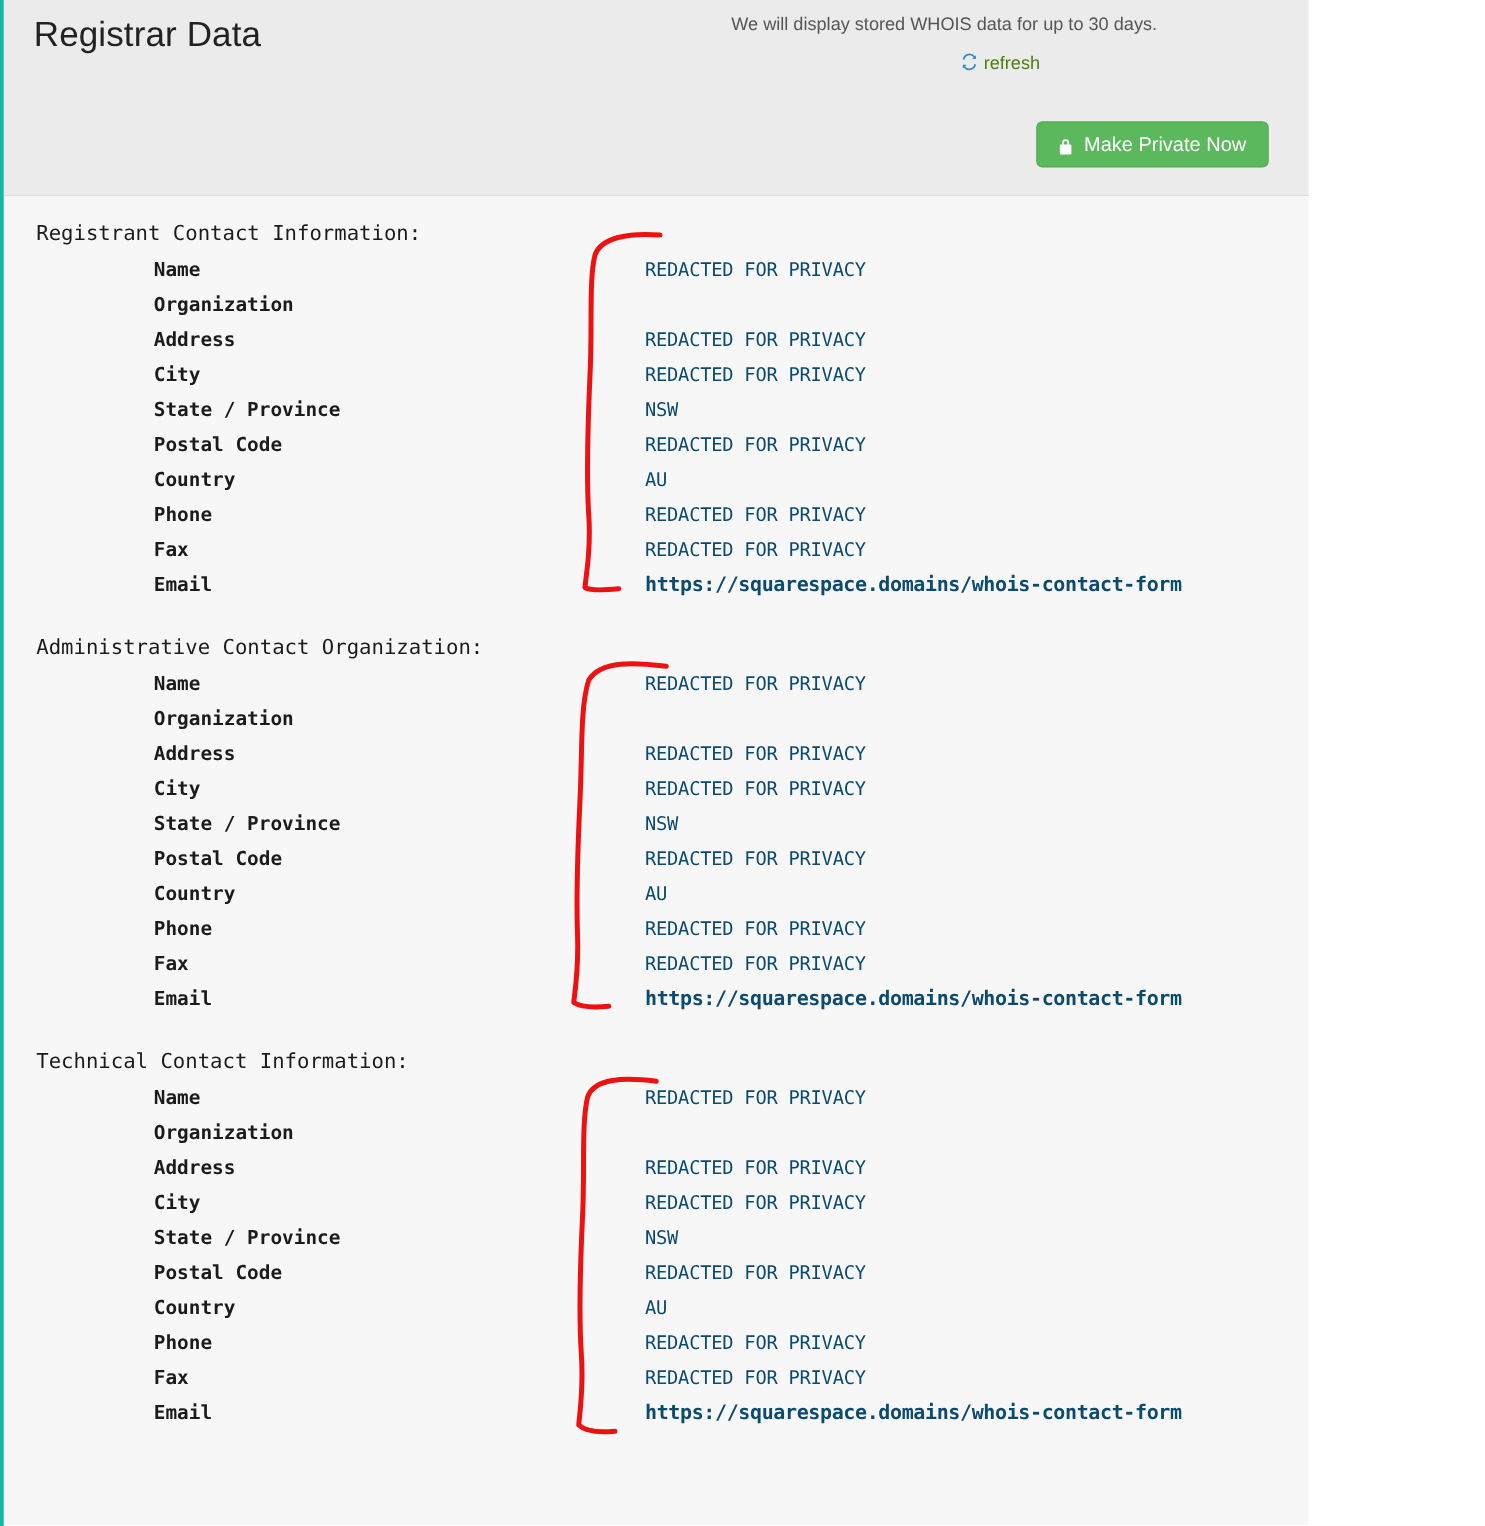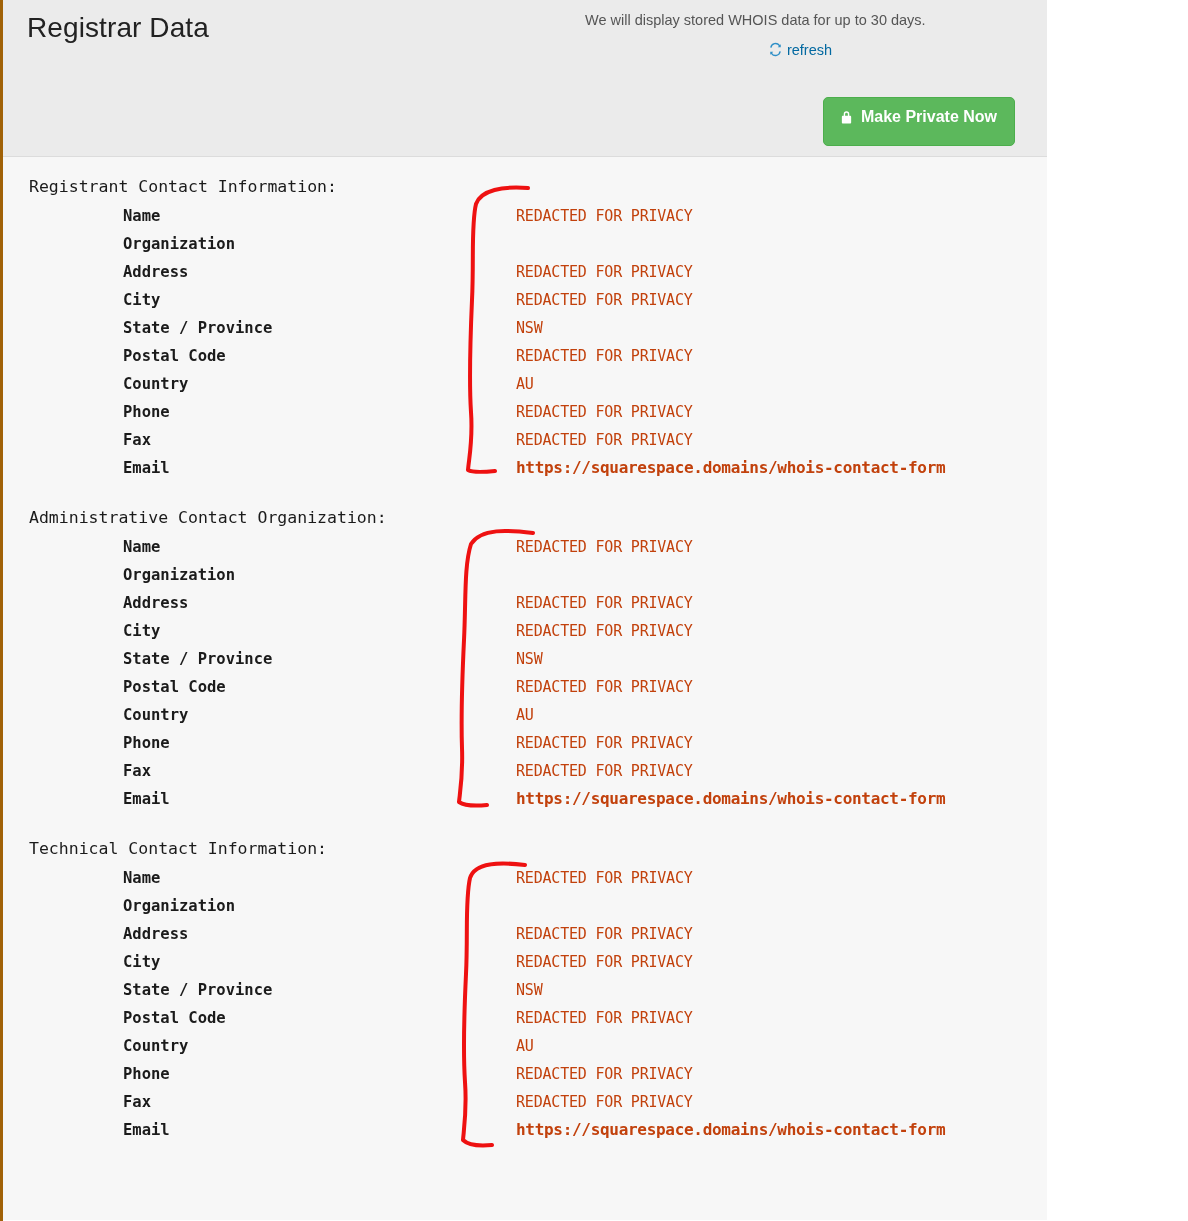--- a/index.html
+++ b/index.html
@@ -9,21 +9,21 @@
     width: 1188px;
     height: 1221px;
     background: #ffffff;
     font-family: "Liberation Sans", sans-serif;
   }
   #app {
     position: relative;
     width: 1047px;
     height: 1221px;
     overflow: hidden;
-    border-left: 3px solid #a16207;
+    border-left: 3px solid #14b8a6;
   }
 
   
   .header {
     position: relative;
     background: #ebebeb;
     height: 157px;
     border-bottom: 1px solid #dcdcdc;
     padding: 0;
   }
@@ -47,48 +47,47 @@
   }
   .refresh-row {
     position: absolute;
     right: 32px;
     top: 42px;
     width: 430px;
     text-align: center;
     font-size: 14.5px;
   }
   .refresh-link {
-    color: #0369a1;
+    color: #4d7c0f;
     text-decoration: none;
     cursor: pointer;
   }
   .refresh-icon {
     display: inline-block;
     width: 15px;
     height: 15px;
     vertical-align: -2px;
     margin-right: 4px;
   }
   .make-private-btn {
     position: absolute;
     right: 32px;
     top: 97px;
     background: #5cb85c;
     border: 1px solid #4cae4c;
     border-radius: 5px;
     color: #ffffff;
     font-size: 16px;
-    padding: 11px 17px 20px 16px;
+    padding: 11px 17px 8px 16px;
     cursor: pointer;
     line-height: 1;
     display: flex;
     align-items: center;
     gap: 8px;
     font-family: "Liberation Sans", sans-serif;
-    font-weight: bold;
   }
   .lock-icon { display: inline-block; width: 13px; height: 15px; }
 
   
   .body {
     position: relative;
     background: #f7f7f7;
     padding: 20px 16px 0 0;
     height: 1063px;
   }
@@ -111,21 +110,21 @@
     position: absolute;
     left: 120px;
     font-size: 15.5px;
     color: #1b1b1b;
     font-weight: bold;
   }
   .row .value {
     position: absolute;
     left: 513px;
     font-size: 15px;
-    color: #c2410c;
+    color: #0c4a6e;
     letter-spacing: -0.2px;
   }
   .row .value.email {
     font-weight: bold;
     font-size: 16px;
     letter-spacing: -0.3px;
   }
   .section-gap { height: 26px; }
 
   .updated {

